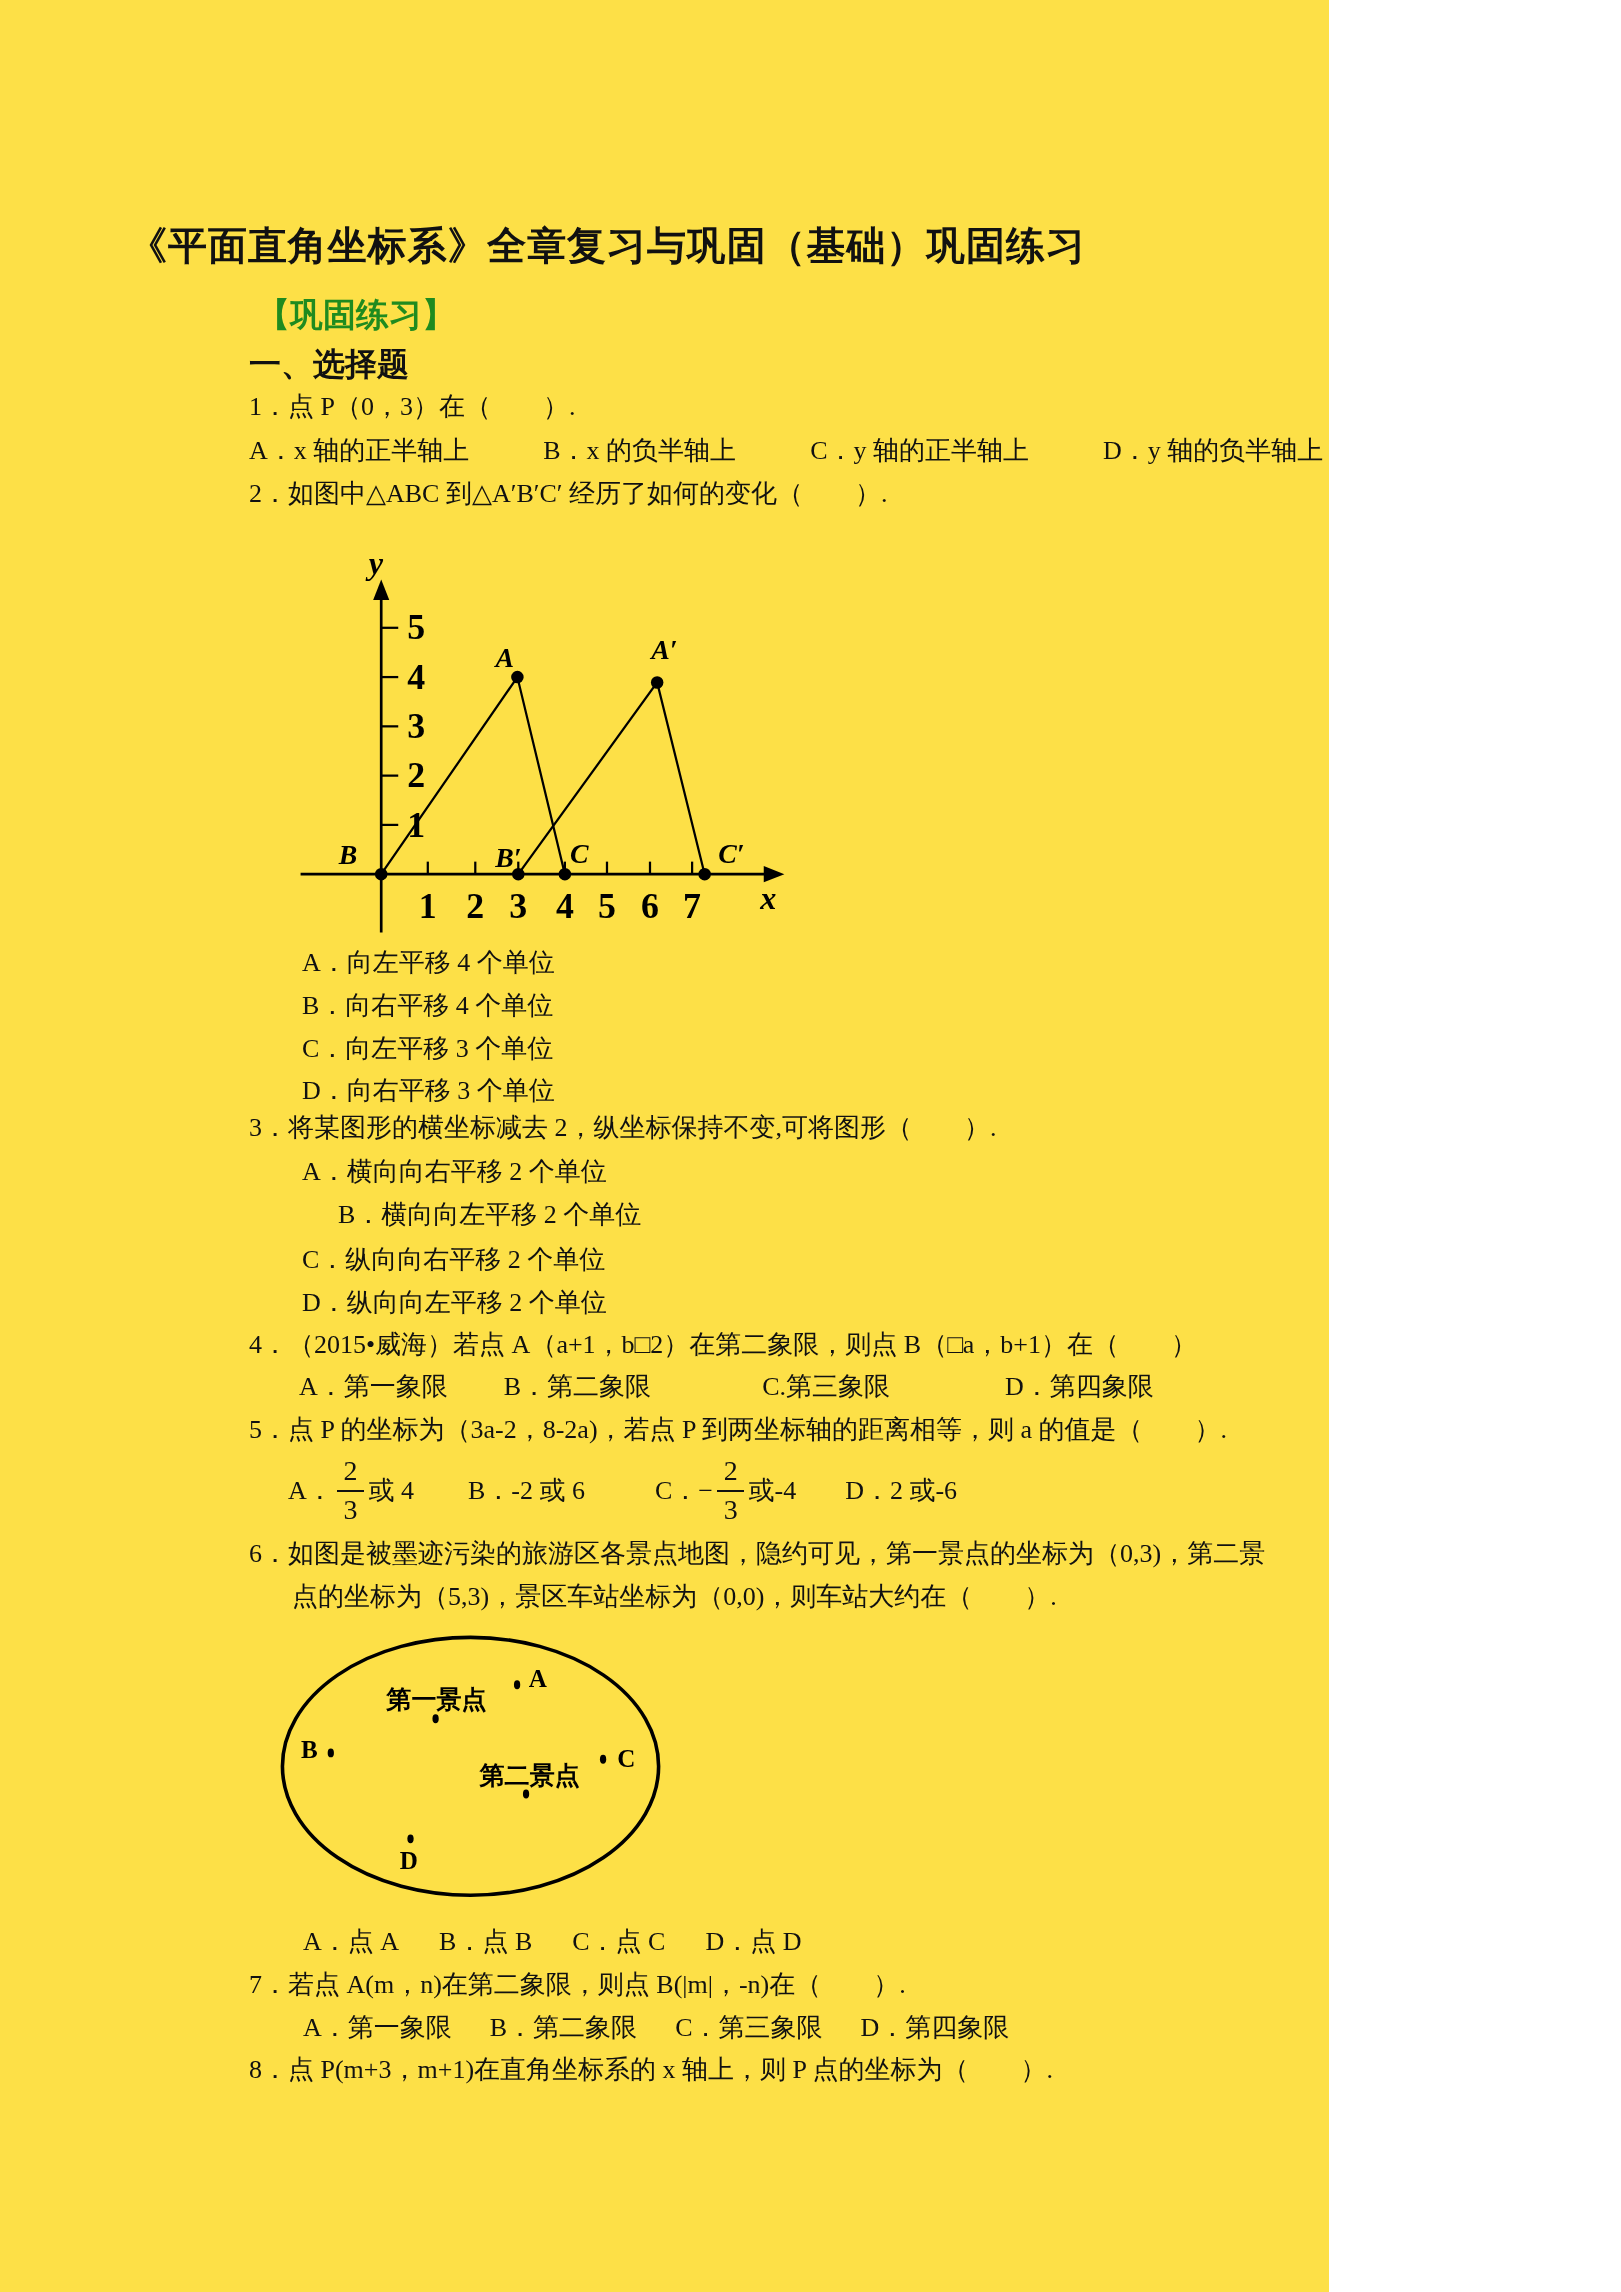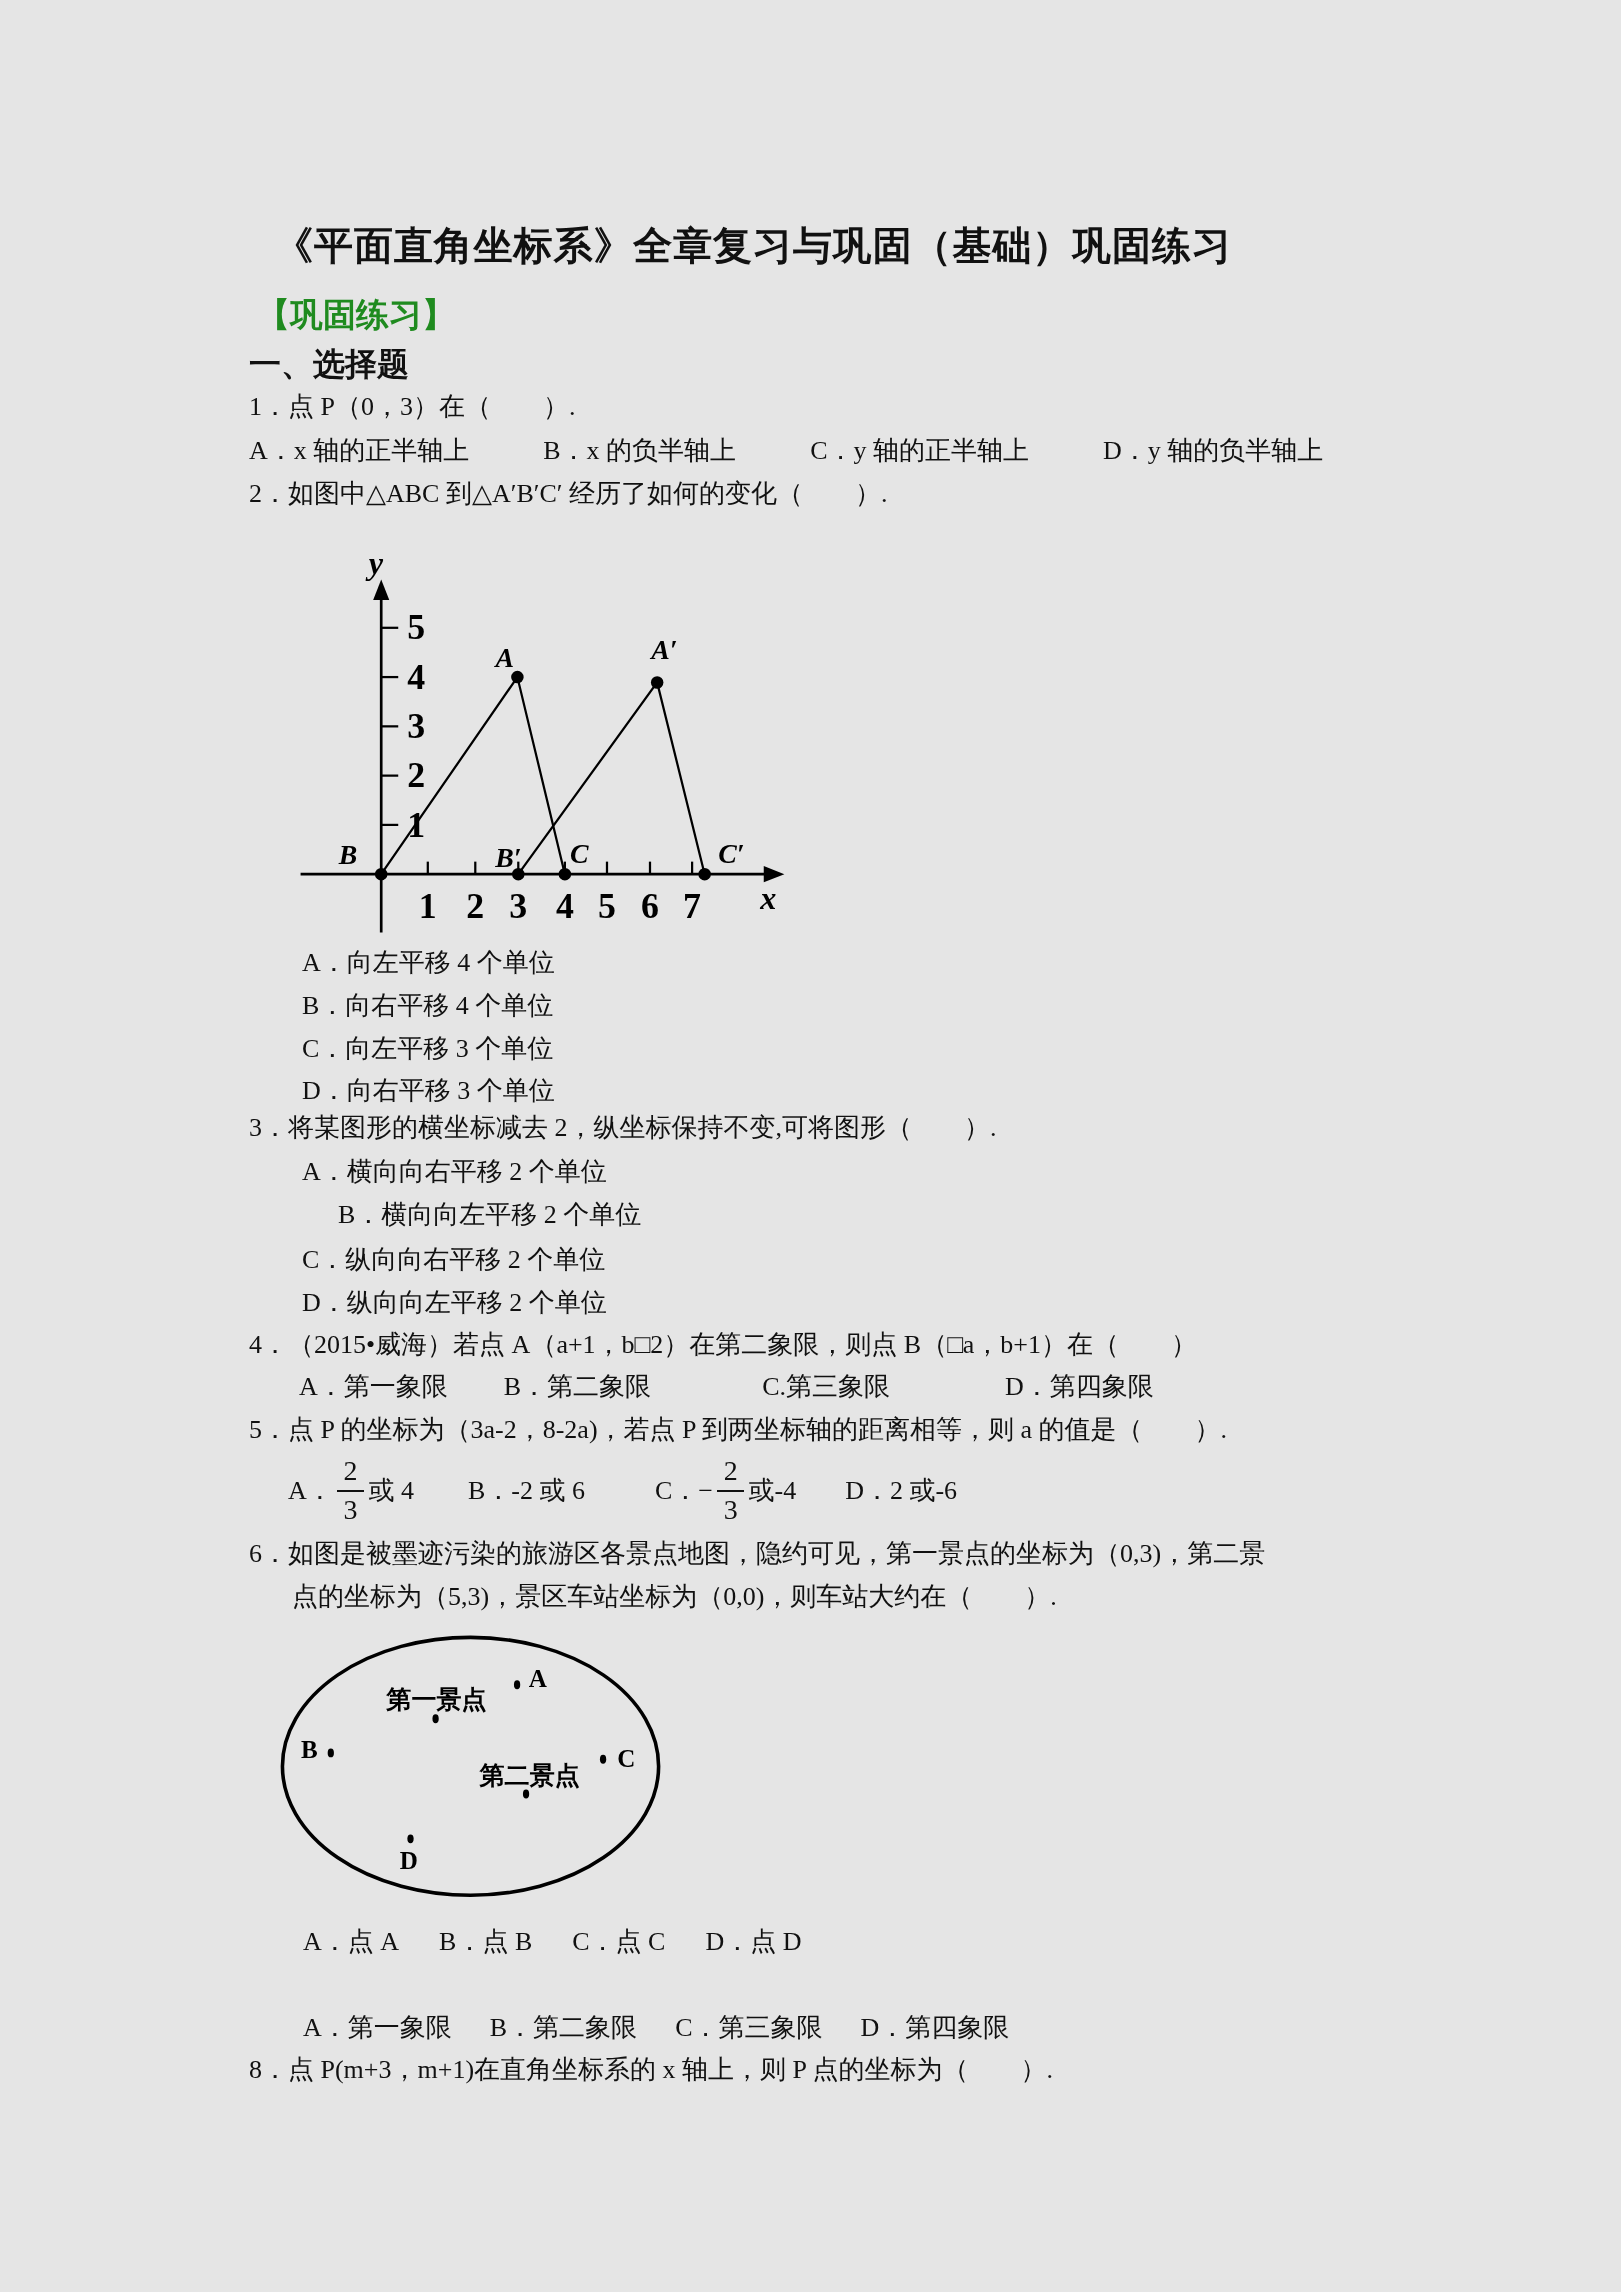--- a/index.html
+++ b/index.html
@@ -1,17 +1,17 @@
 <!DOCTYPE html>
 <html style="font-size:14.3px"><head>
 <meta charset="utf-8">
 <style>
   html,body { margin:0; padding:0; background:#ffffff; }
   .page {
-    position:relative; width:1621px; height:2293px; background:#e5e5e5;
+    position:relative; width:1329px; height:2293px; background:#fde047;
     font-family:"Liberation Serif","DejaVu Serif",serif; color:#111111; overflow:hidden;
   }
   .title {
     position:absolute; left:0; right:115px; top:219px; text-align:center;
     font-size:39px; font-weight:bold; letter-spacing:0.9px; white-space:nowrap;
   }
   .line { position:absolute; white-space:nowrap; font-size:26px; line-height:30px; }
   .green { color:#1f8b1f; font-weight:bold; font-size:33px; line-height:36px; }
   .bold { font-weight:bold; }
   .opt-row { position:absolute; display:flex; white-space:nowrap; font-size:26px; line-height:30px; }
@@ -188,20 +188,21 @@
     </g>
   </svg>
 
   <div class="opt-row" style="left:303px; top:1927px; gap:40px;">
     <span>A．点 A</span>
     <span>B．点 B</span>
     <span>C．点 C</span>
     <span>D．点 D</span>
   </div>
 
+  <div class="line" style="left:249px; top:1970px;">7．若点 A(m，n)在第二象限，则点 B(|m|，-n)在（　　）.</div>
   <div class="opt-row" style="left:303px; top:2013px; gap:38px;">
     <span>A．第一象限</span>
     <span>B．第二象限</span>
     <span>C．第三象限</span>
     <span>D．第四象限</span>
   </div>
 
   <div class="line" style="left:249px; top:2055px;">8．点 P(m+3，m+1)在直角坐标系的 x 轴上，则 P 点的坐标为（　　）.</div>
 
 </div>

